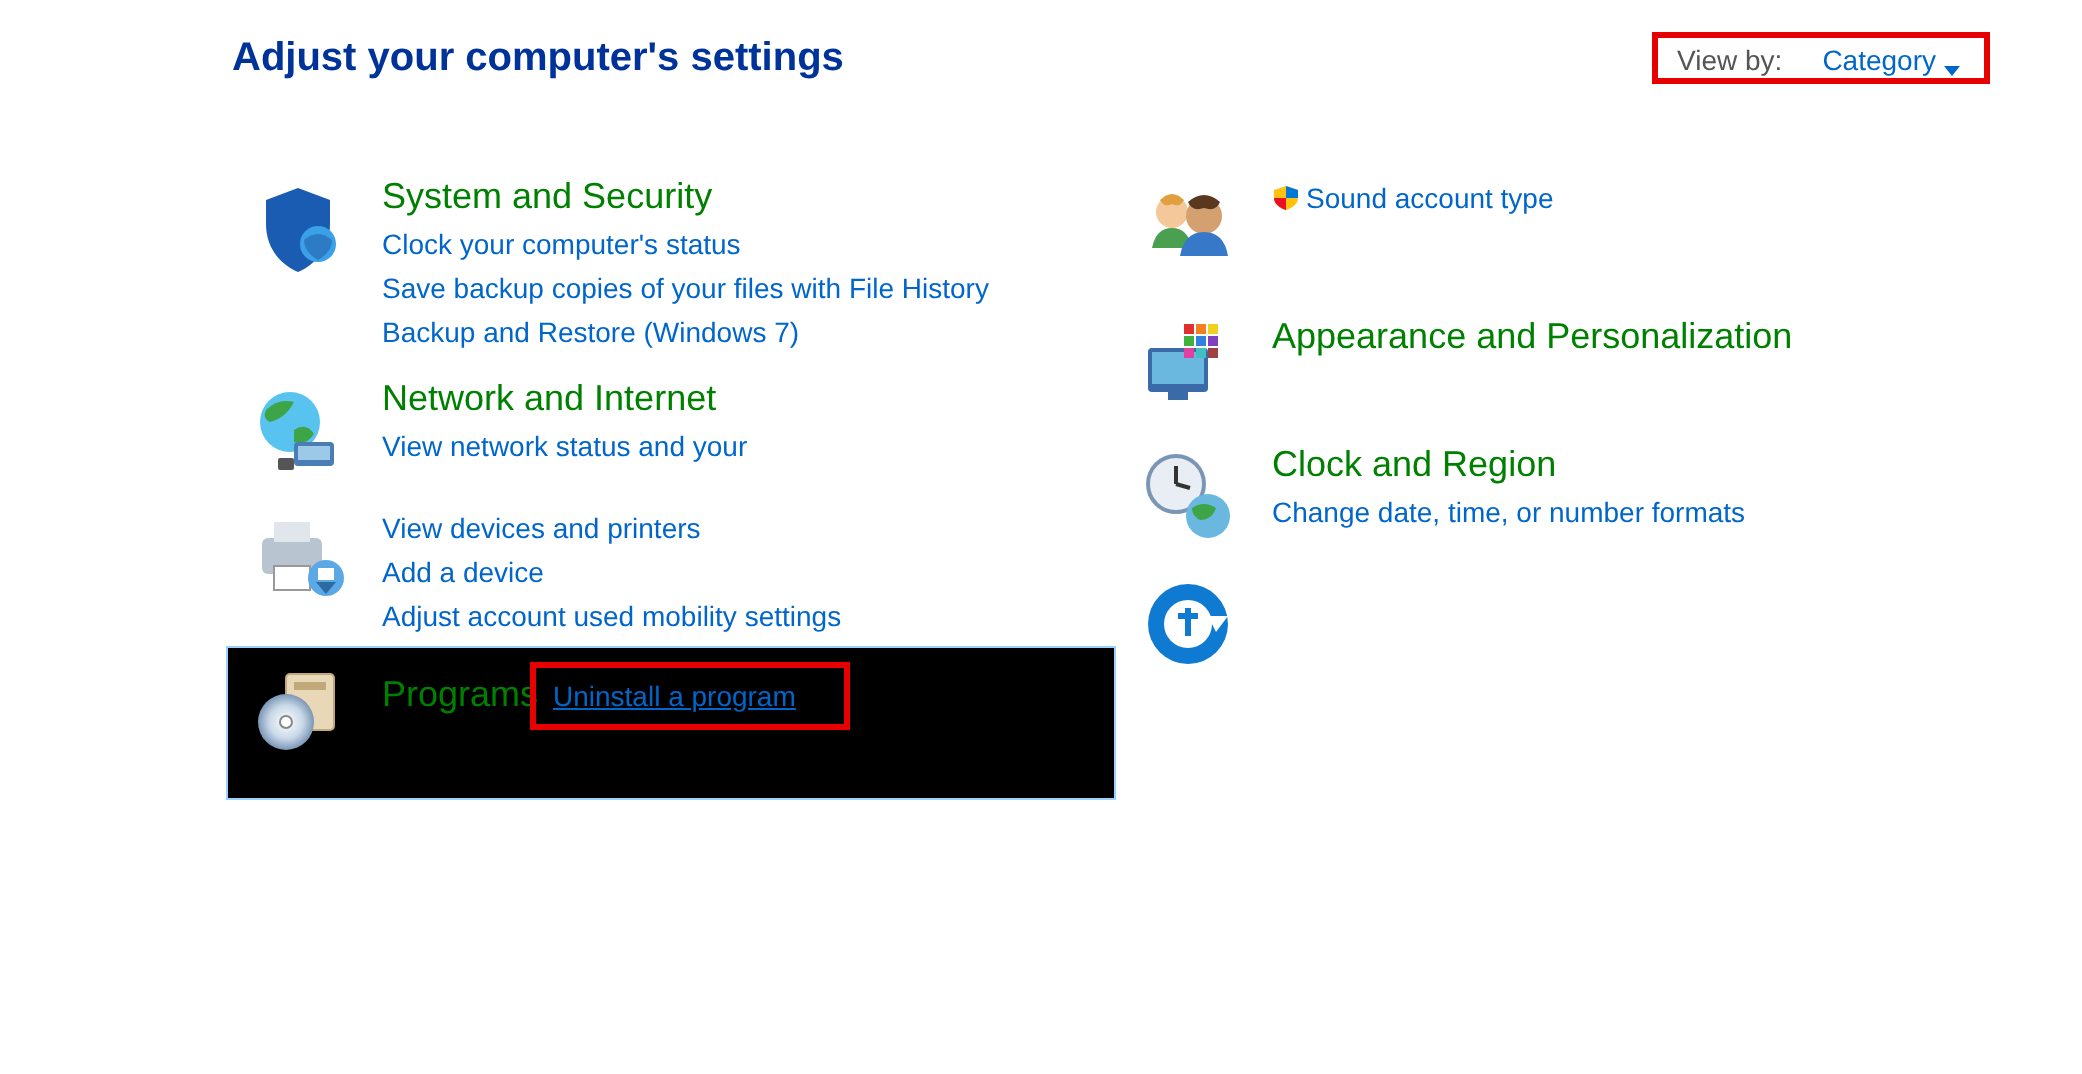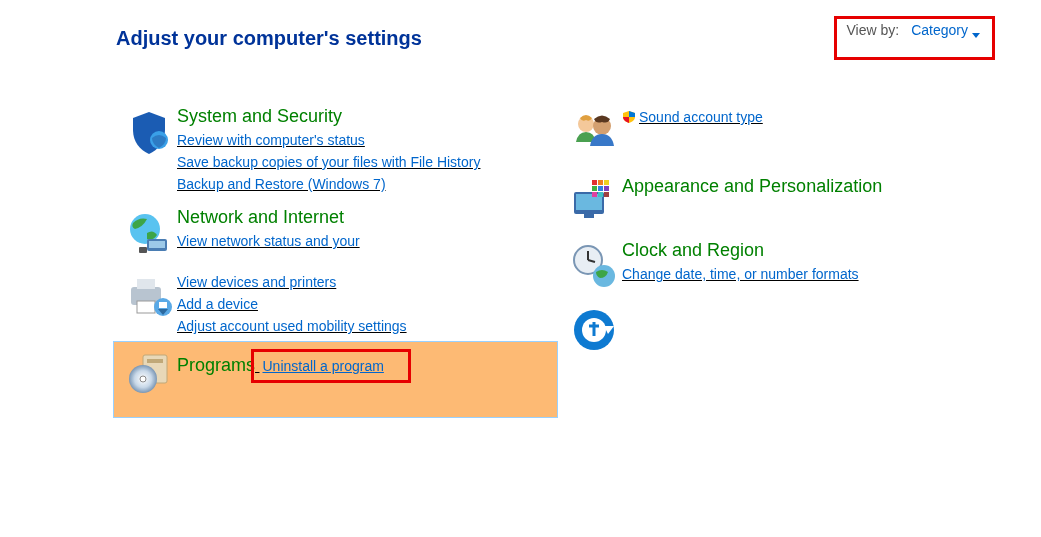--- a/index.html
+++ b/index.html
@@ -17,37 +17,37 @@
       align-items: center;
       padding: 16px 42px 0 116px;
     }
     .title {
       color: #003399;
       font-size: 20px;
       font-weight: 700;
     }
     .viewby-box {
       border: 3px solid #e60000;
-      padding: 3px 12px 19px 10px;
+      padding: 3px 12px 1px 10px;
       display: flex;
       align-items: center;
-      gap: 12px;
       margin-right: 4px;
     }
     .viewby-label {
       color: #555;
       font-size: 14px;
     }
     .viewby-value {
       color: #0066cc;
       font-size: 14px;
       cursor: pointer;
       display: inline-flex;
       align-items: flex-end;
       gap: 4px;
+      margin-left: 20px;
     }
     .dropdown-triangle {
       width: 0; height: 0;
       border-left: 4px solid transparent;
       border-right: 4px solid transparent;
       border-top: 5px solid #0066cc;
       display: inline-block;
     }
     .columns {
       display: flex;
@@ -56,24 +56,24 @@
     .col {
       display: flex;
       flex-direction: column;
     }
     .col-left { width: 445px; margin-left: 113px; }
     .col-right { width: 420px; margin-left: 0; }
     .category {
       display: flex;
       align-items: flex-start;
       padding: 4px 0 4px 8px;
-      text-decoration: underline;
+      gap: 14px;
     }
     .category.highlighted {
-      background: #fdba74;
+      background: #000000;
       border: 1px solid #99d1ff;
       padding: 3px 0 16px 7px;
     }
     .icon-slot {
       width: 56px;
       height: 56px;
       flex-shrink: 0;
       display: flex;
       align-items: center;
       justify-content: center;
@@ -136,21 +136,21 @@
     <div class="category">
       <div class="icon-slot">
         <svg viewBox="0 0 48 48" width="48" height="48">
           <path d="M24 4 L40 10 V22 C40 34 33 42 24 46 C15 42 8 34 8 22 V10 Z" fill="#1b5cb3"></path>
           <circle cx="34" cy="32" r="9" fill="#3aa0e8"></circle>
           <path d="M27 30 Q34 24 41 30 Q41 36 34 40 Q27 36 27 30 Z" fill="#2d7bc4"></path>
         </svg>
       </div>
       <div class="cat-body">
         <a class="cat-title">System and Security</a>
-        <a class="cat-link">Review with computer's status</a>
+        <a class="cat-link">Clock your computer's status</a>
         <a class="cat-link">Save backup copies of your files with File History</a>
         <a class="cat-link">Backup and Restore (Windows 7)</a>
       </div>
     </div>
     <div class="spacer-left-1"></div>
 
     <div class="category">
       <div class="icon-slot">
         <svg viewBox="0 0 48 48" width="48" height="48">
           <circle cx="20" cy="20" r="15" fill="#59c3f0"></circle>

